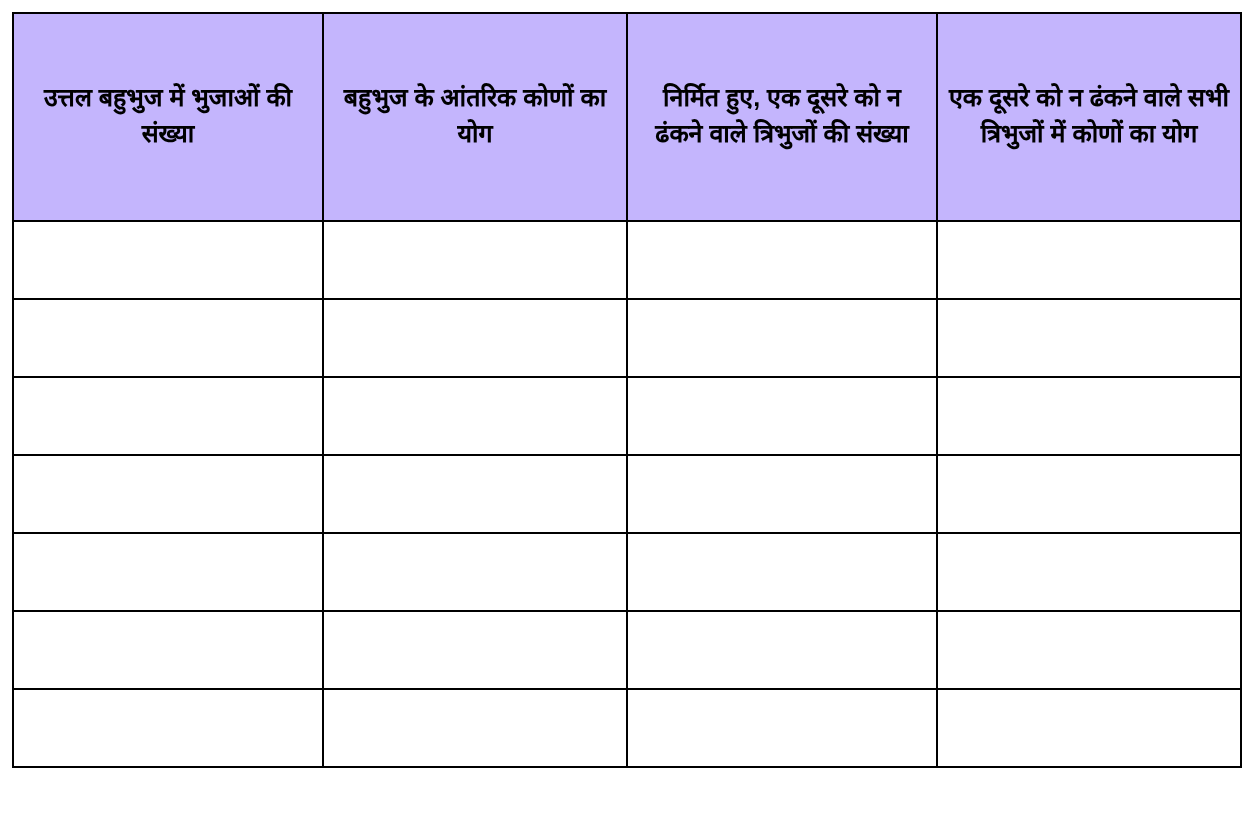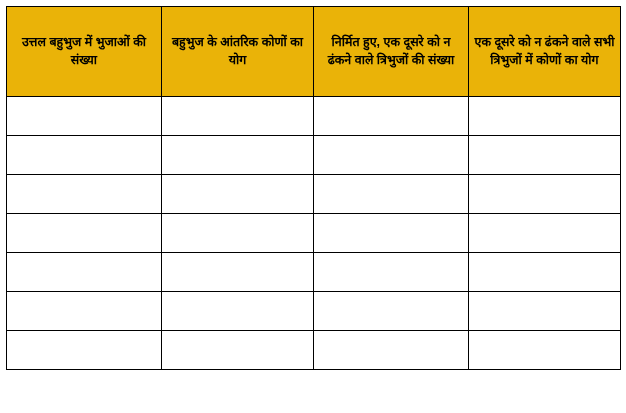--- a/index.html
+++ b/index.html
@@ -27,22 +27,22 @@
     table-layout: fixed;
     margin: 0;
   }
   table.data-table th,
   table.data-table td {
     border: 1px solid #000000;
     padding: 0;
     vertical-align: middle;
   }
   table.data-table th {
-    background: #eab308;
-    height: 90px;
+    background: #c4b5fd;
+    height: 104px;
     text-align: center;
     font-weight: bold;
     font-size: 12.5px;
     line-height: 1.42;
     padding: 4px 5px;
     box-sizing: border-box;
   }
   table.data-table th .head-text {
     display: block;
   }

